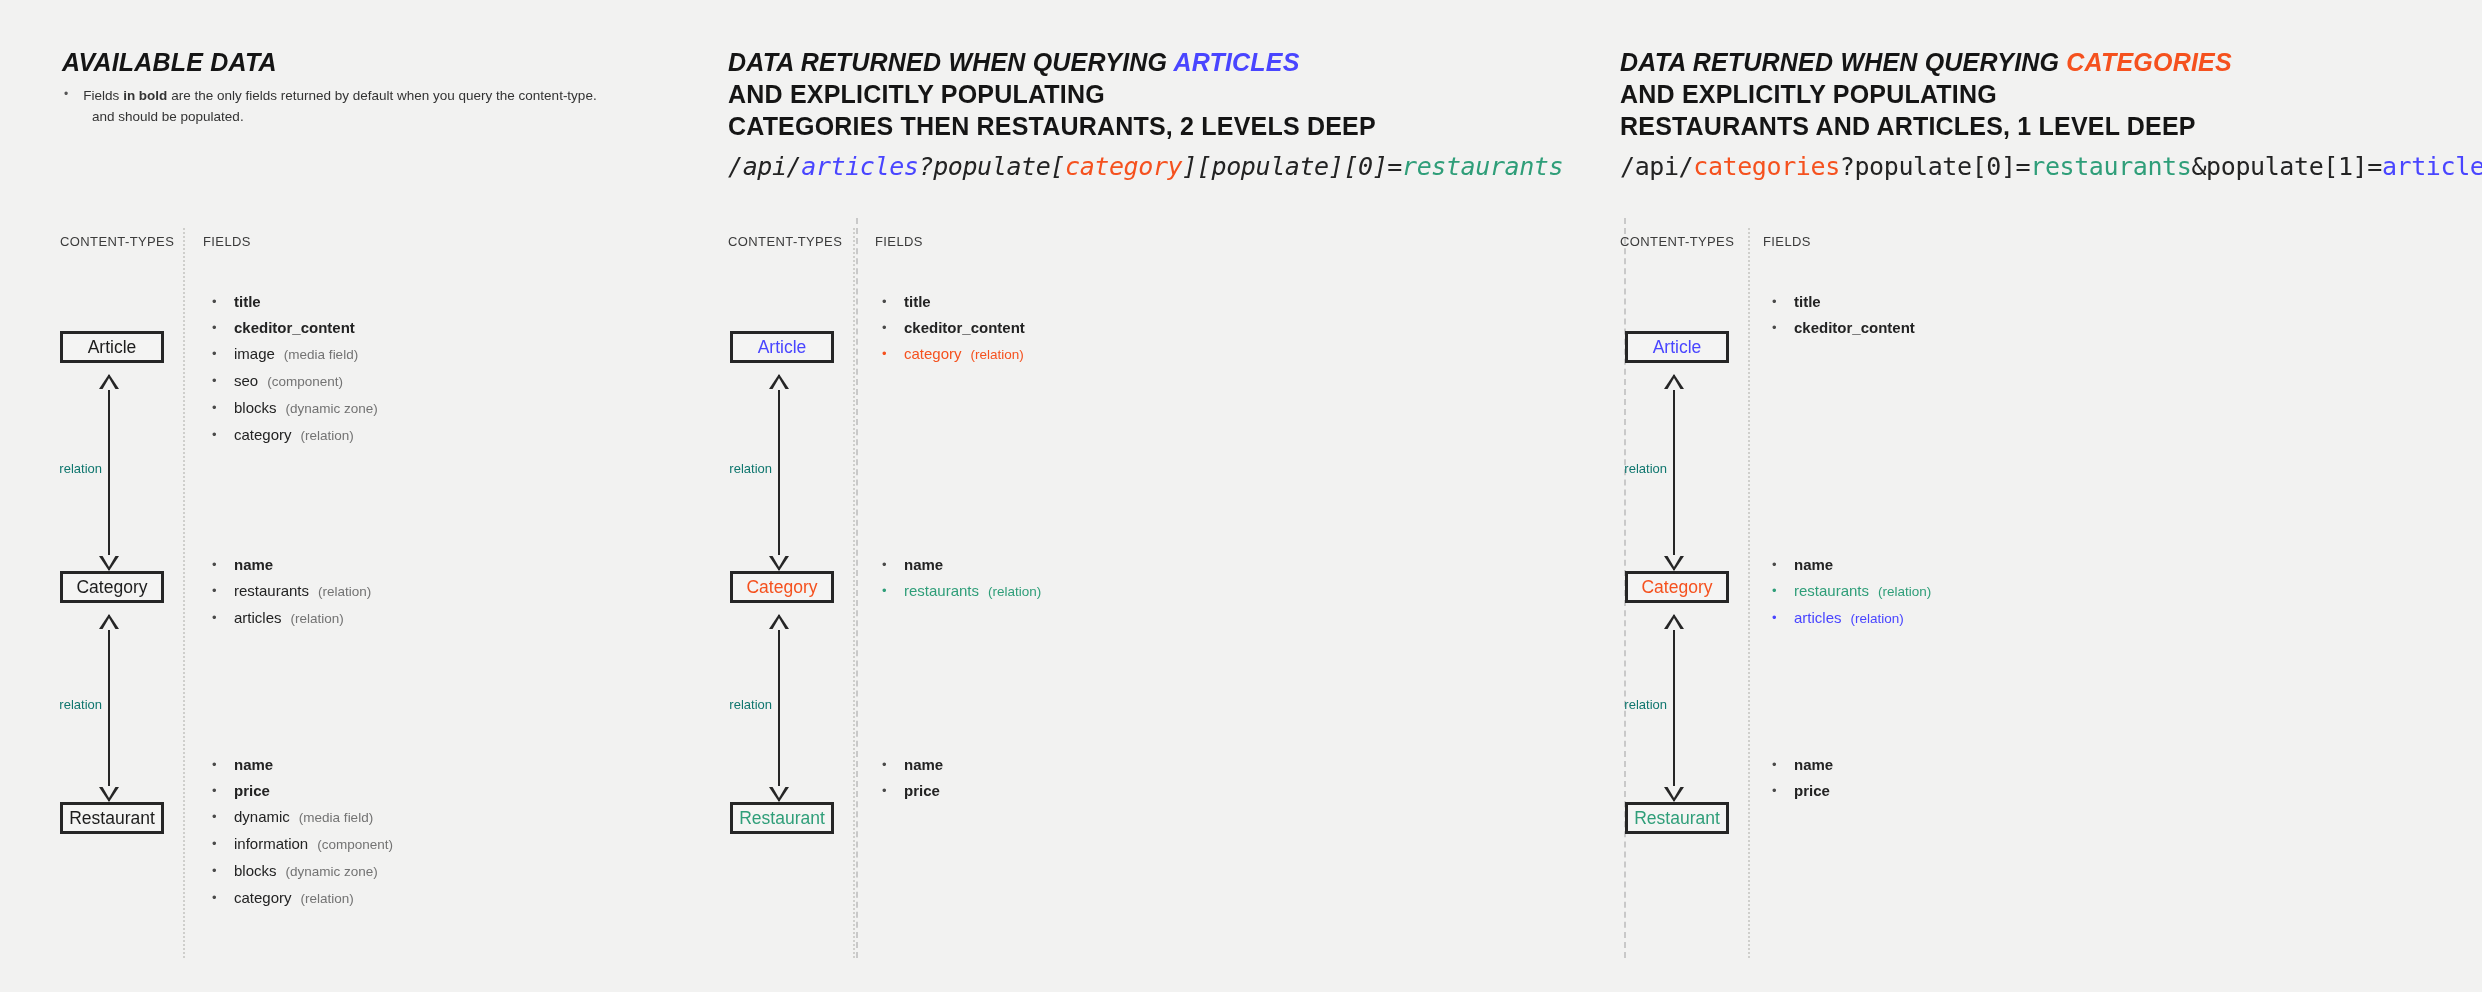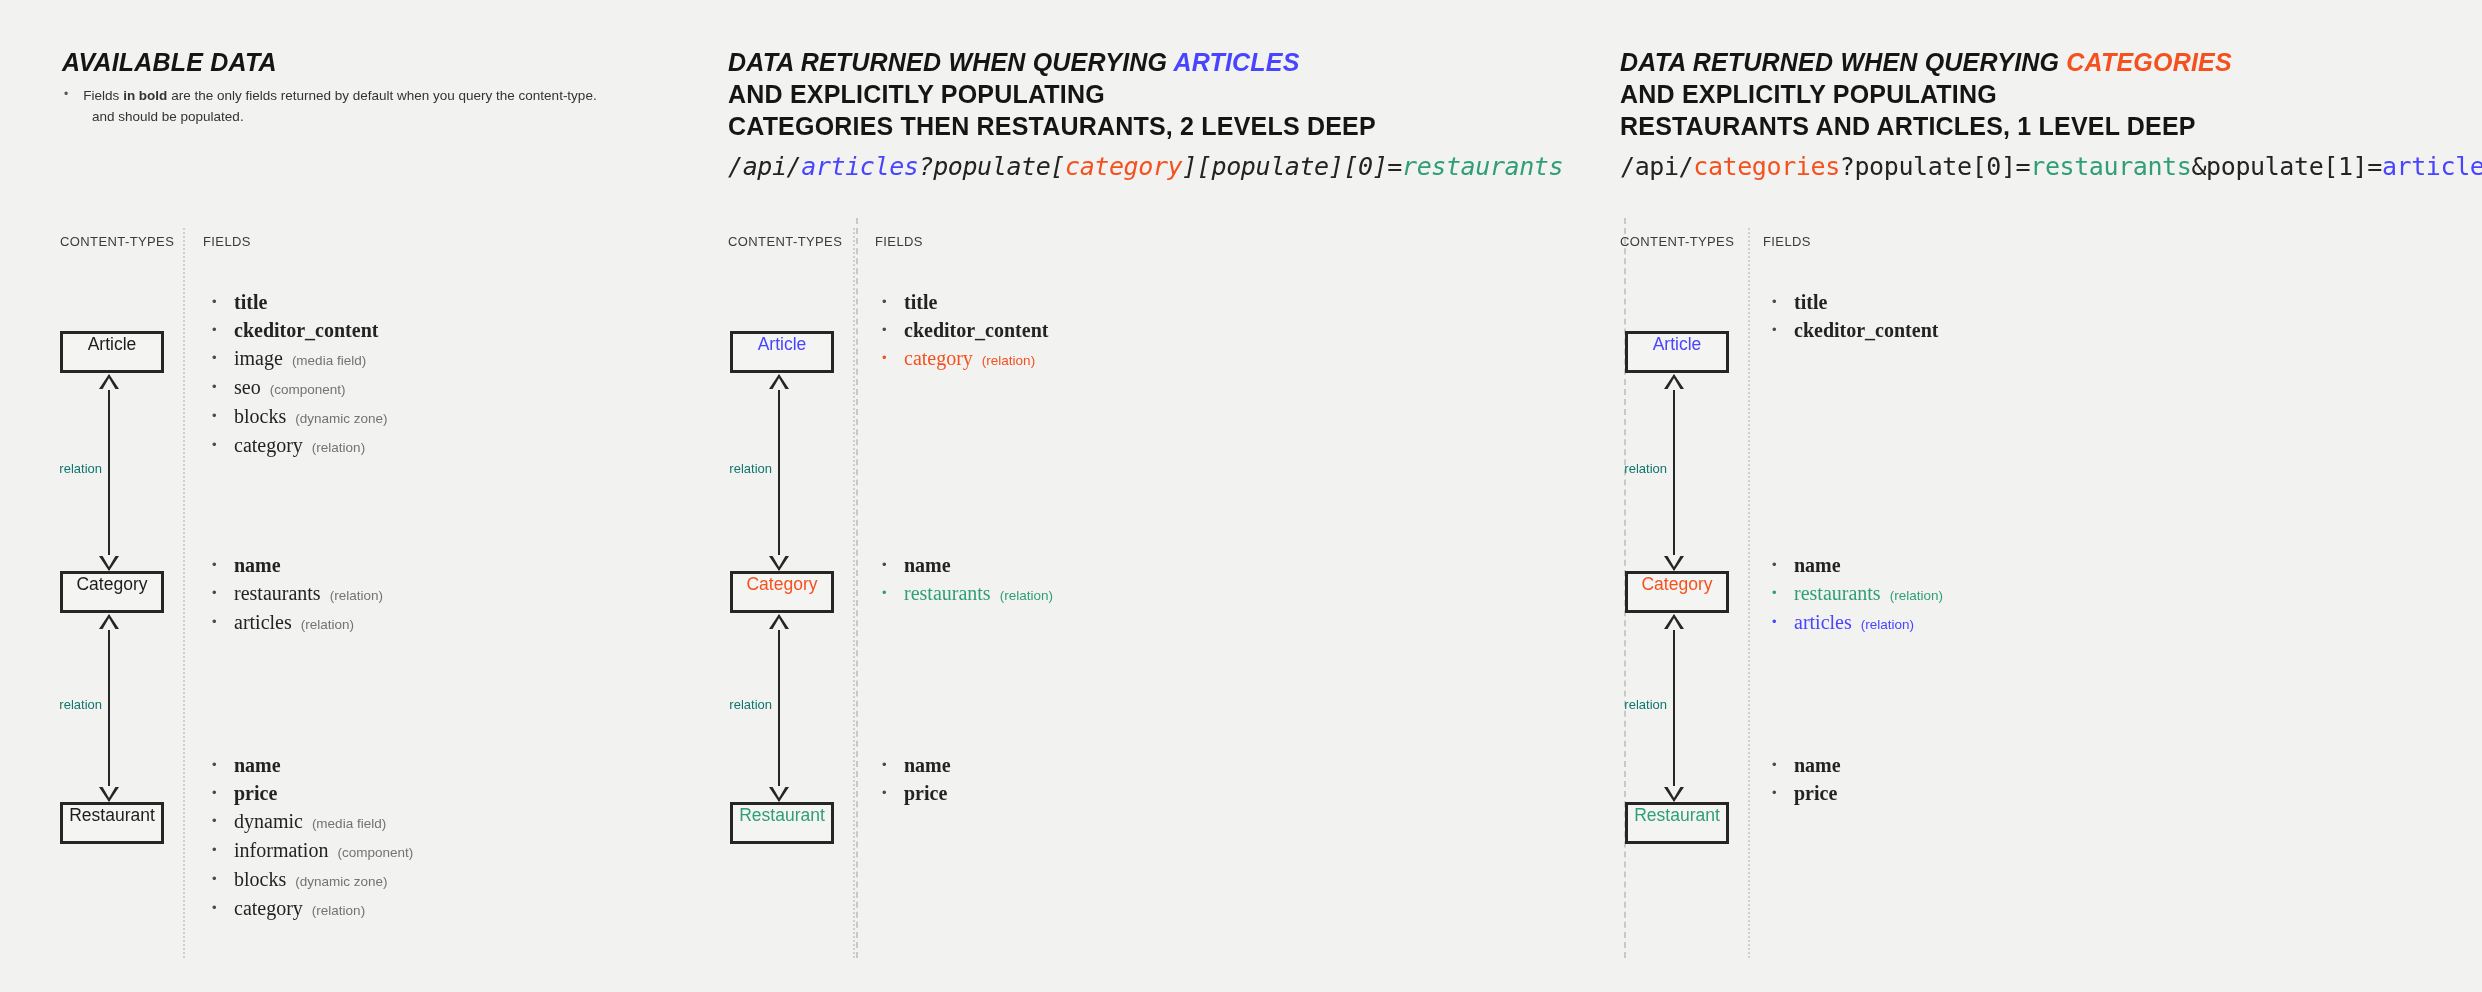--- a/index.html
+++ b/index.html
@@ -107,26 +107,26 @@
     top: 228px;
     width: 0;
     height: 730px;
     border-left: 2px dotted #cfcfcc;
   }
 
   
   .ct-box {
     position: absolute;
     width: 104px;
-    height: 42px;
+    height: 32px;
     box-sizing: border-box;
     border: 3px solid #262626;
     background: #f4f4f3;
     display: flex;
-    align-items: flex-start;
+    align-items: center;
     justify-content: center;
     font-size: 17.5px;
     color: #1d1d1d;
     white-space: nowrap;
   }
   .ct-box.c-blue  { color: #4945ff; }
   .ct-box.c-red   { color: #f5511e; }
   .ct-box.c-green { color: #2f9e79; }
 
   .box-article    { top: 331px; }
@@ -213,22 +213,22 @@
     top: 0;
     font-size: 13px;
     line-height: 20px;
     color: #4a4a4a;
   }
   .field-row.f-red::before   { color: #f5511e; }
   .field-row.f-green::before { color: #2f9e79; }
   .field-row.f-blue::before  { color: #4945ff; }
 
   .fname {
-    font-family: Liberation Serif, serif;
-    font-size: 20px;
+    font-family: Liberation Sans, sans-serif;
+    font-size: 15px;
     color: #232323;
   }
   .field-row.bold .fname { font-weight: bold; }
   .field-row.f-red   .fname { color: #f5511e; }
   .field-row.f-green .fname { color: #2f9e79; }
   .field-row.f-blue  .fname { color: #4945ff; }
 
   .ftype {
     font-size: 13.5px;
     color: #737373;

